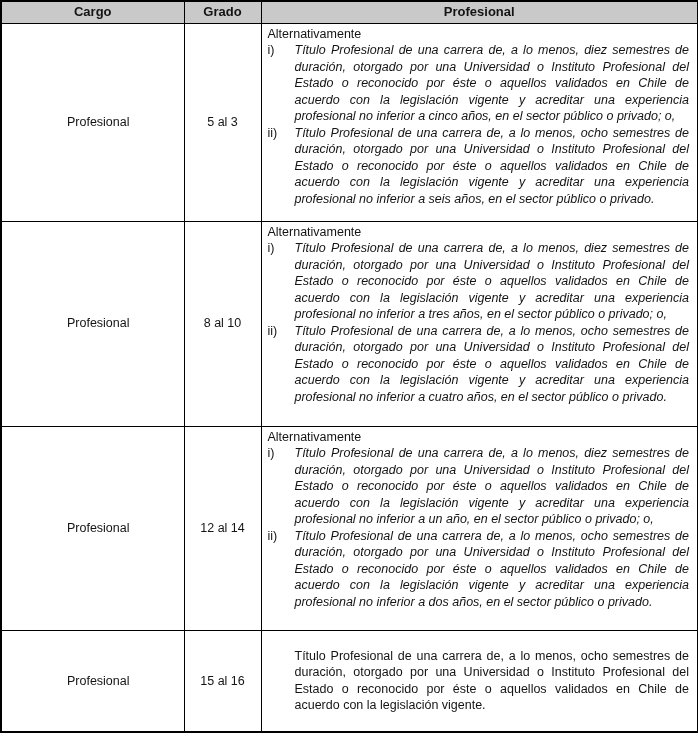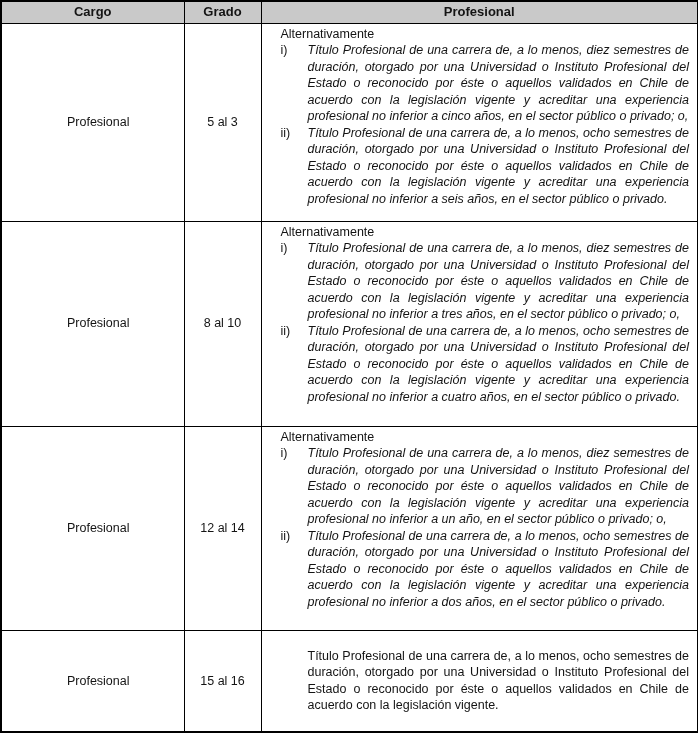--- a/index.html
+++ b/index.html
@@ -39,21 +39,21 @@
     vertical-align: middle;
     padding-left: 11px;
     text-align: center;
   }
   td.grado-cell {
     vertical-align: middle;
     text-align: center;
   }
   td.req-cell {
     vertical-align: top;
-    padding: 2px 8px 2px 19px;
+    padding: 2px 8px 2px 6px;
   }
   td.req-cell.middle { vertical-align: middle; }
   .req-intro { text-align: left; }
   .req-item { display: flex; }
   .req-marker { flex: 0 0 27px; width: 27px; }
   .req-text { flex: 1 1 auto; text-align: justify; font-style: italic; }
   .req-paragraph { margin-left: 27px; text-align: justify; }
 </style>
 </head>
 <body>

